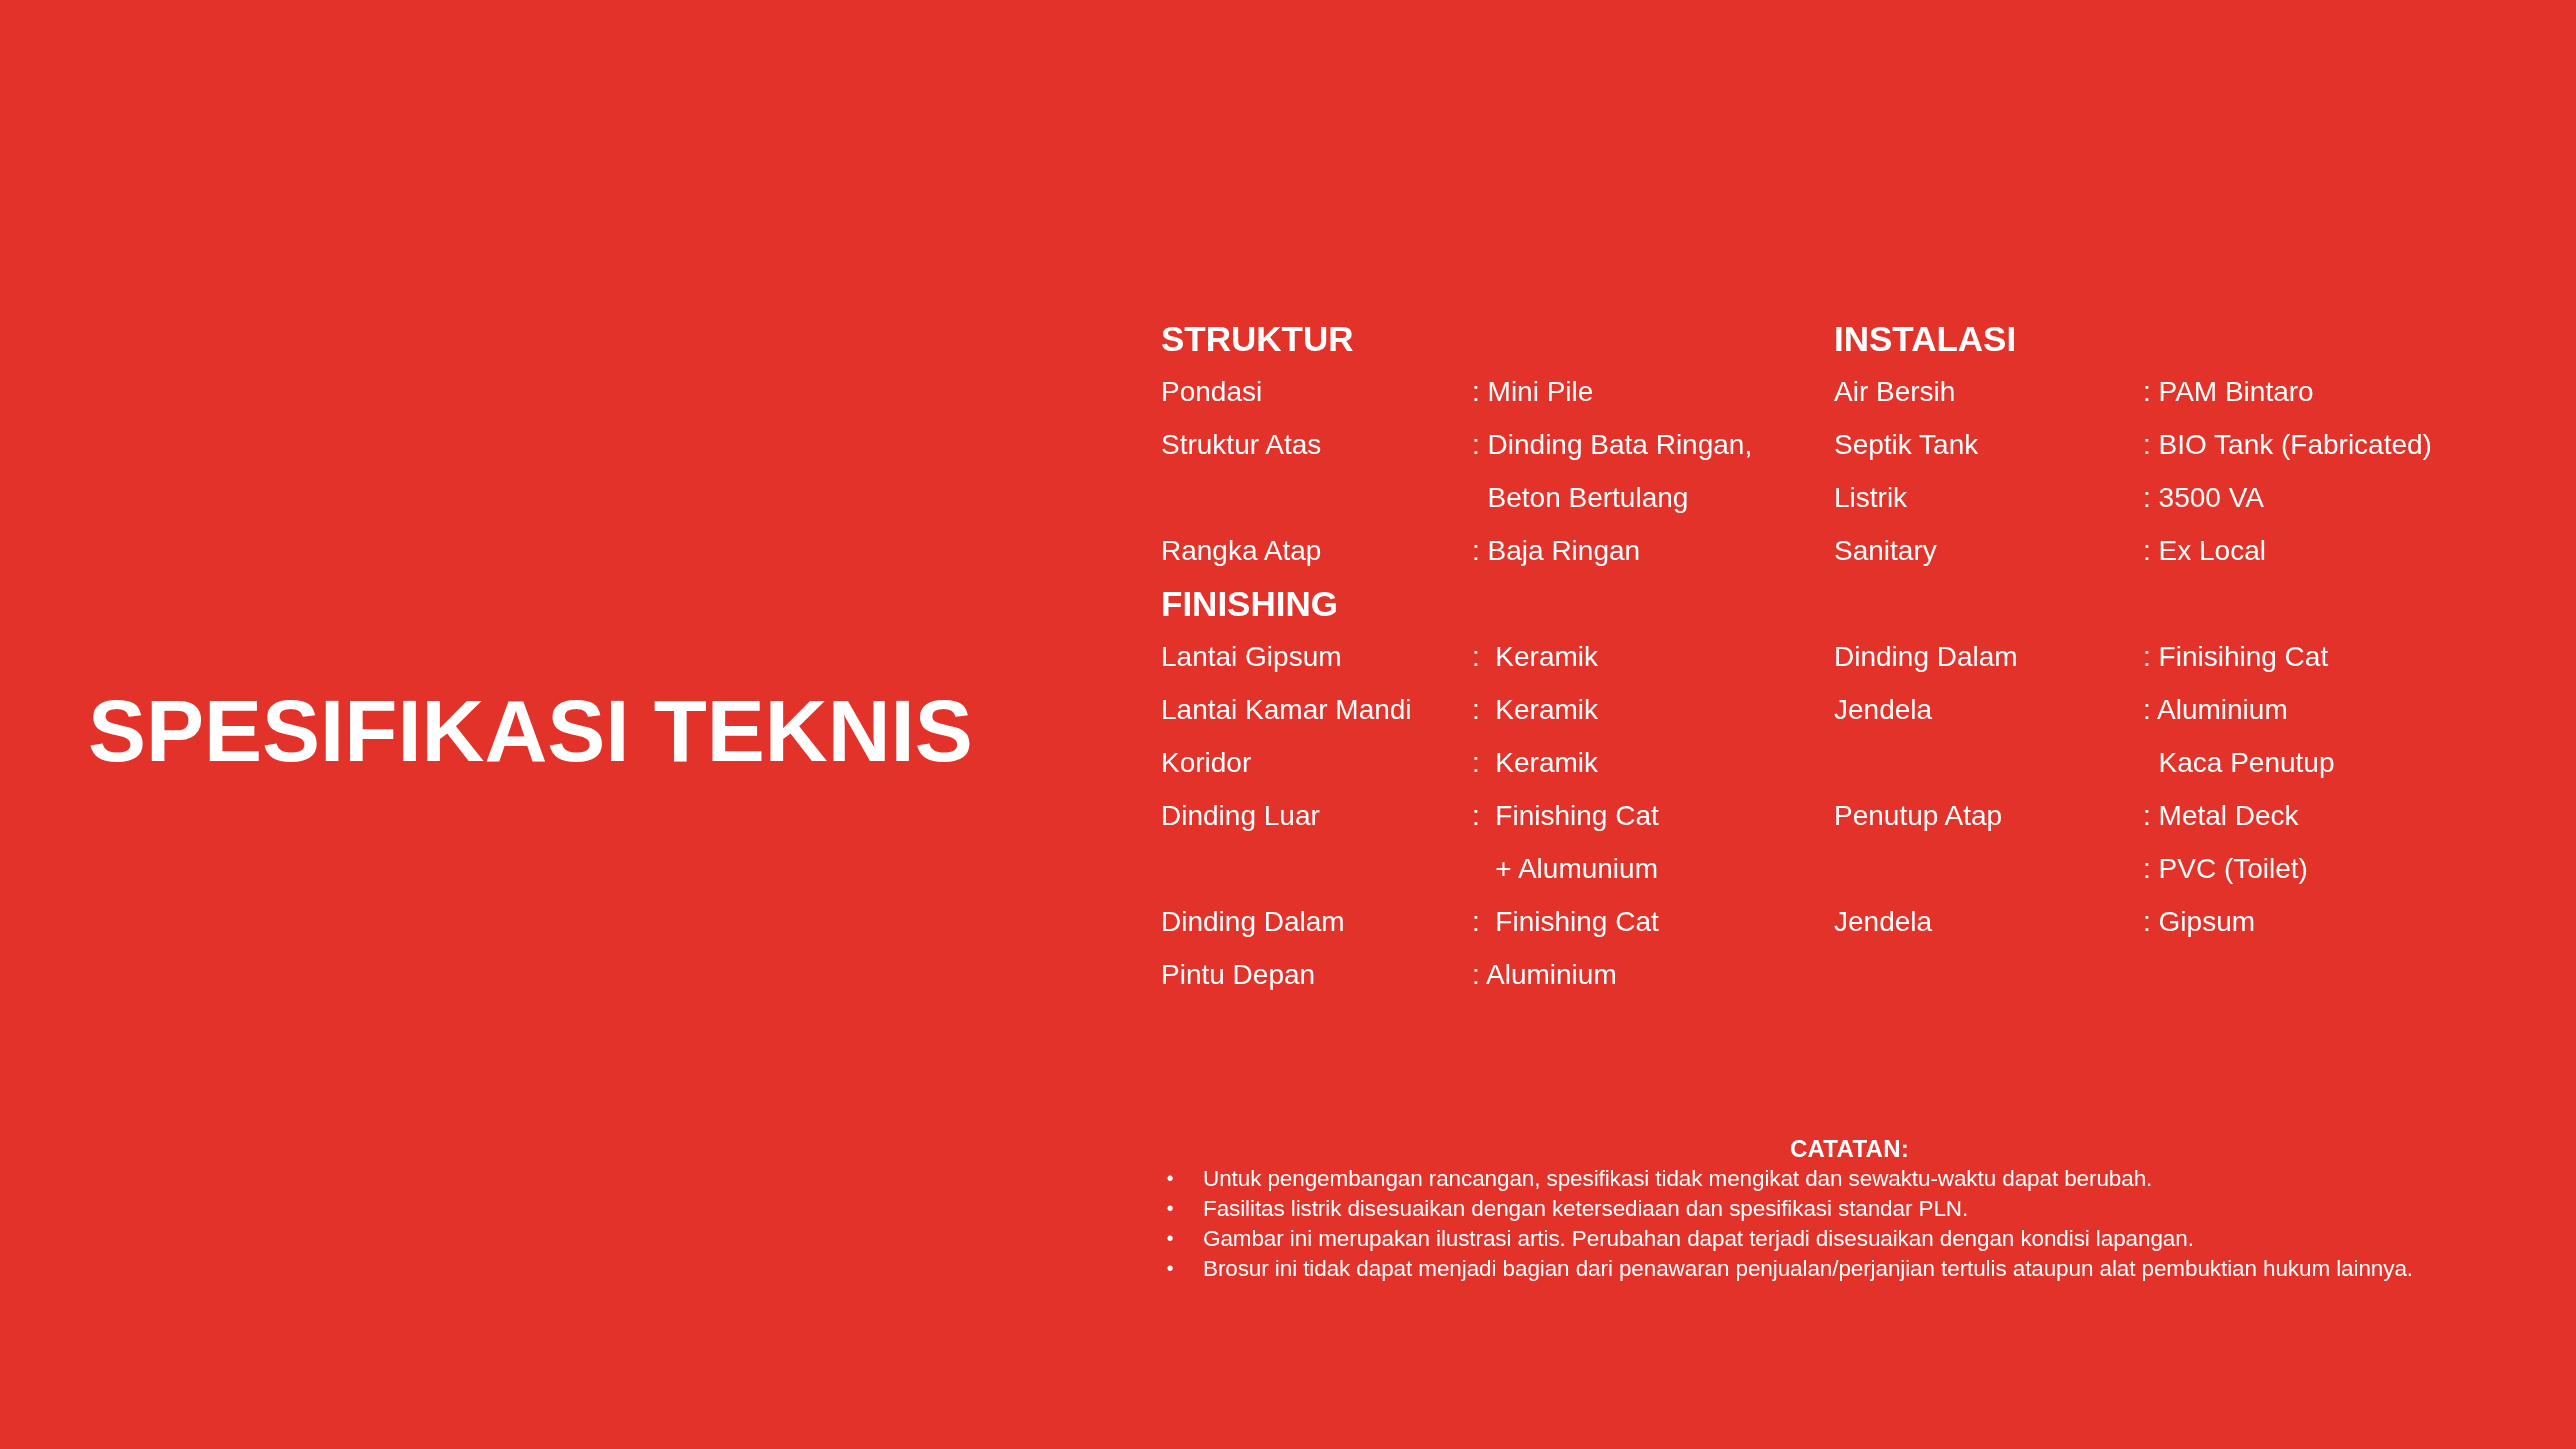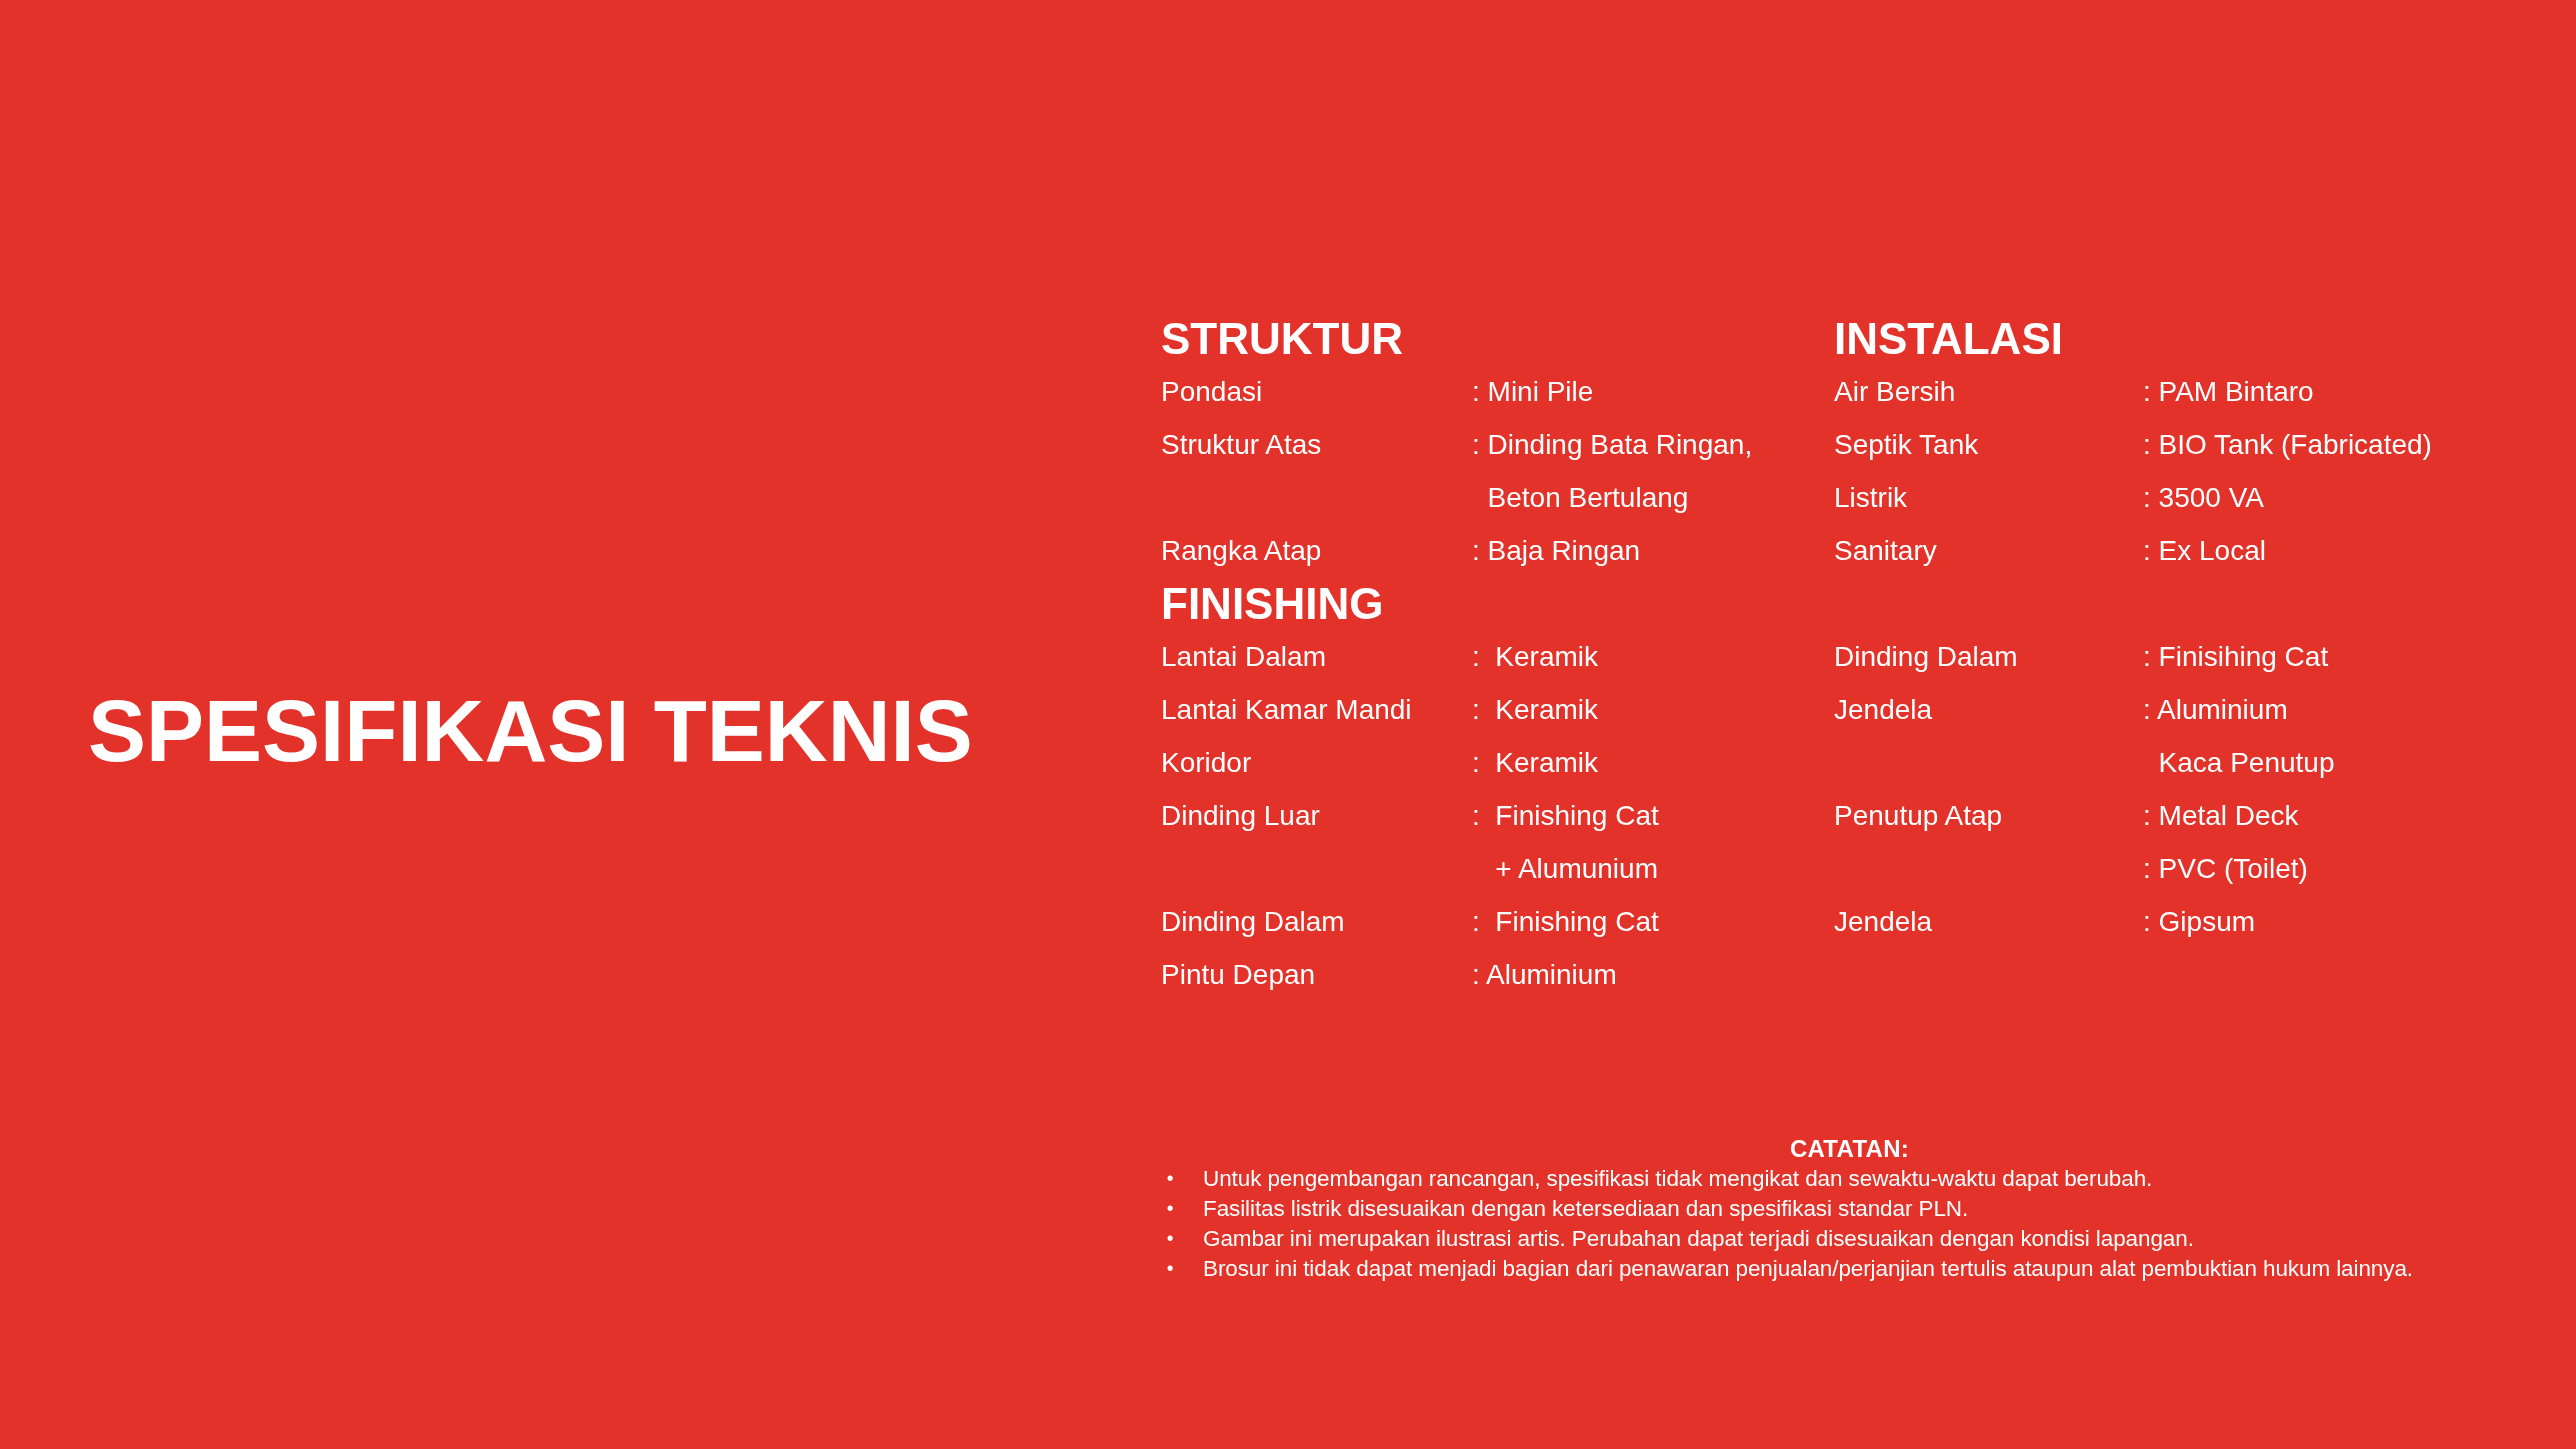--- a/index.html
+++ b/index.html
@@ -45,21 +45,21 @@
     font-size: 28px;
     line-height: 53px;
     white-space: pre;
     overflow: visible;
   }
   .c1 { width: 311px; }
   .c2 { width: 362px; }
   .c3 { width: 309px; }
   .c4 { width: 406px; }
   .hdr {
-    font-size: 44px;
+    font-size: 35px;
     font-weight: bold;
   }
   .hdr-left  { width: 673px; }
   .hdr-right { width: 715px; }
 
   
   .notes {
     position: absolute;
     left: 1157px;
     top: 1133px;
@@ -93,21 +93,21 @@
 
 <div class="page-title">SPESIFIKASI TEKNIS</div>
 
 <div class="spec">
     <div class="row"><span class="cell hdr-left hdr">STRUKTUR</span><span class="cell hdr-right hdr">INSTALASI</span></div>
     <div class="row"><span class="cell c1">Pondasi</span><span class="cell c2">: Mini Pile</span><span class="cell c3">Air Bersih</span><span class="cell c4">: PAM Bintaro</span></div>
     <div class="row"><span class="cell c1">Struktur Atas</span><span class="cell c2">: Dinding Bata Ringan,</span><span class="cell c3">Septik Tank</span><span class="cell c4">: BIO Tank (Fabricated)</span></div>
     <div class="row"><span class="cell c1"></span><span class="cell c2">  Beton Bertulang</span><span class="cell c3">Listrik</span><span class="cell c4">: 3500 VA</span></div>
     <div class="row"><span class="cell c1">Rangka Atap</span><span class="cell c2">: Baja Ringan</span><span class="cell c3">Sanitary</span><span class="cell c4">: Ex Local</span></div>
     <div class="row"><span class="cell hdr-left hdr">FINISHING</span><span class="cell c3"></span><span class="cell c4"></span></div>
-    <div class="row"><span class="cell c1">Lantai Dalam</span><span class="cell c2">:  Keramik</span><span class="cell c3">Dinding Dalam</span><span class="cell c4">: Finisihing Cat</span></div>
+    <div class="row"><span class="cell c1">Lantai Gipsum</span><span class="cell c2">:  Keramik</span><span class="cell c3">Dinding Dalam</span><span class="cell c4">: Finisihing Cat</span></div>
     <div class="row"><span class="cell c1">Lantai Kamar Mandi</span><span class="cell c2">:  Keramik</span><span class="cell c3">Jendela</span><span class="cell c4">: Aluminium</span></div>
     <div class="row"><span class="cell c1">Koridor</span><span class="cell c2">:  Keramik</span><span class="cell c3"></span><span class="cell c4">  Kaca Penutup</span></div>
     <div class="row"><span class="cell c1">Dinding Luar</span><span class="cell c2">:  Finishing Cat</span><span class="cell c3">Penutup Atap</span><span class="cell c4">: Metal Deck</span></div>
     <div class="row"><span class="cell c1"></span><span class="cell c2">   + Alumunium</span><span class="cell c3"></span><span class="cell c4">: PVC (Toilet)</span></div>
     <div class="row"><span class="cell c1">Dinding Dalam</span><span class="cell c2">:  Finishing Cat</span><span class="cell c3">Jendela</span><span class="cell c4">: Gipsum</span></div>
     <div class="row"><span class="cell c1">Pintu Depan</span><span class="cell c2">: Aluminium</span><span class="cell c3"></span><span class="cell c4"></span></div>
   </div>
 
 <div class="notes">
   <div class="notes-title">CATATAN:</div>

